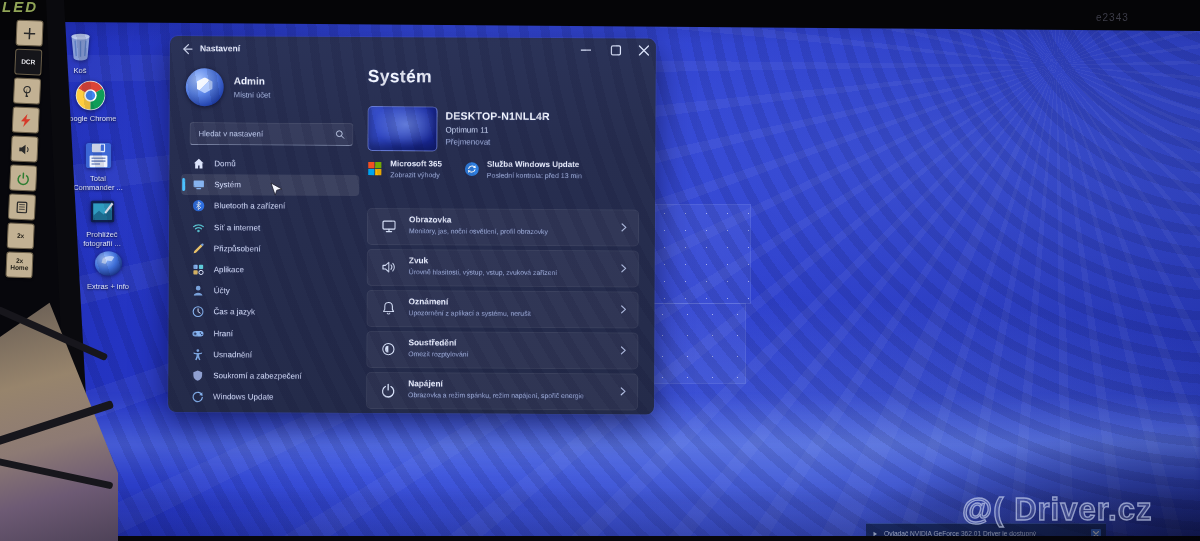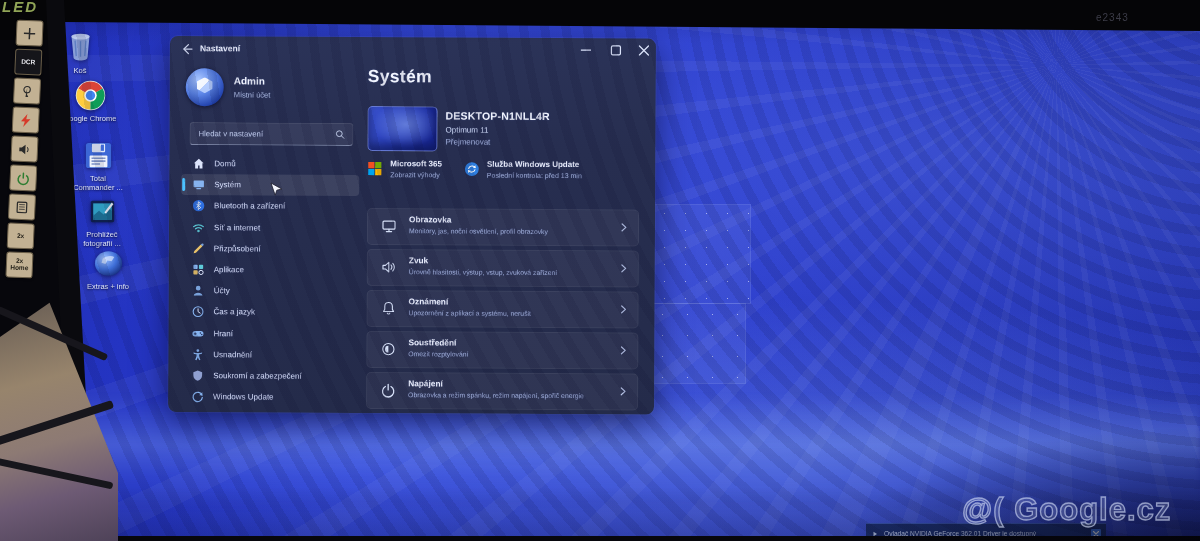--- a/index.html
+++ b/index.html
@@ -630,15 +630,15 @@
 
     <span class="sticker-label">2x</span>
   </div>
 
   <div class="sticker">
 
     <span class="sticker-label">2x Home</span>
   </div>
 </div>
 
-  <div class="watermark">@( Google.cz</div>
+  <div class="watermark">@( Driver.cz</div>
   <div class="grade"></div>
 </div>
 
 </body></html>

